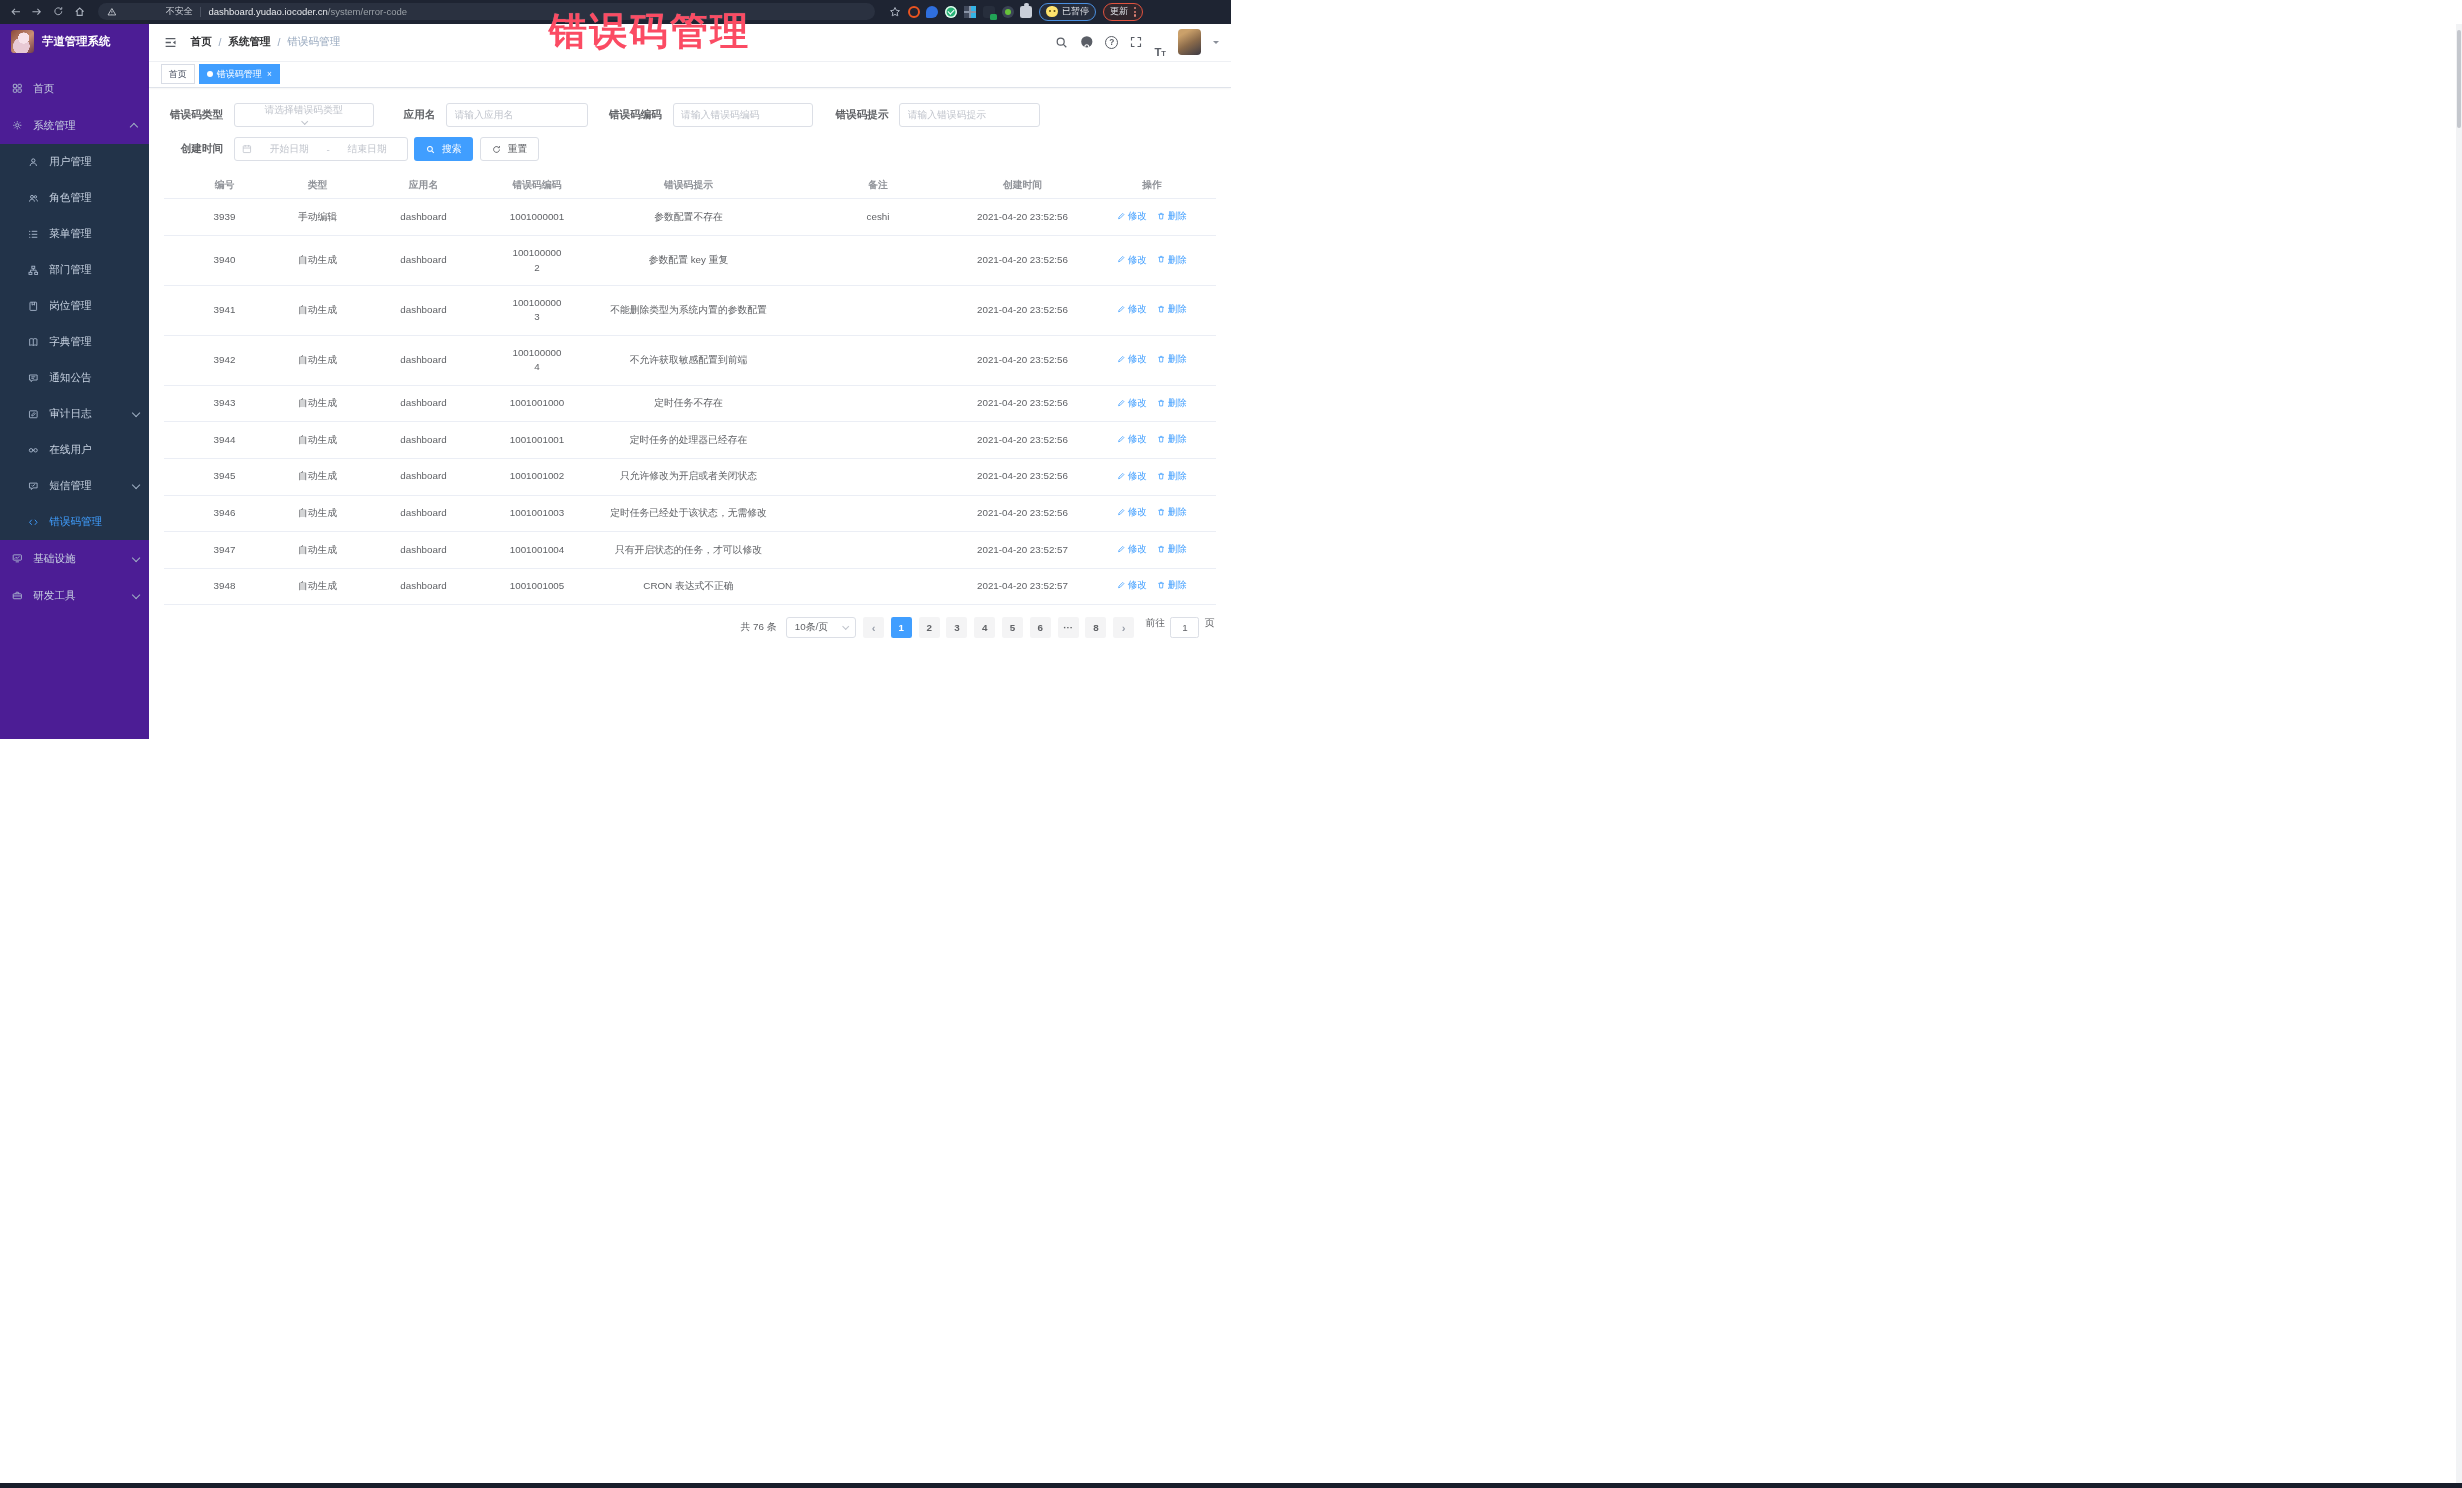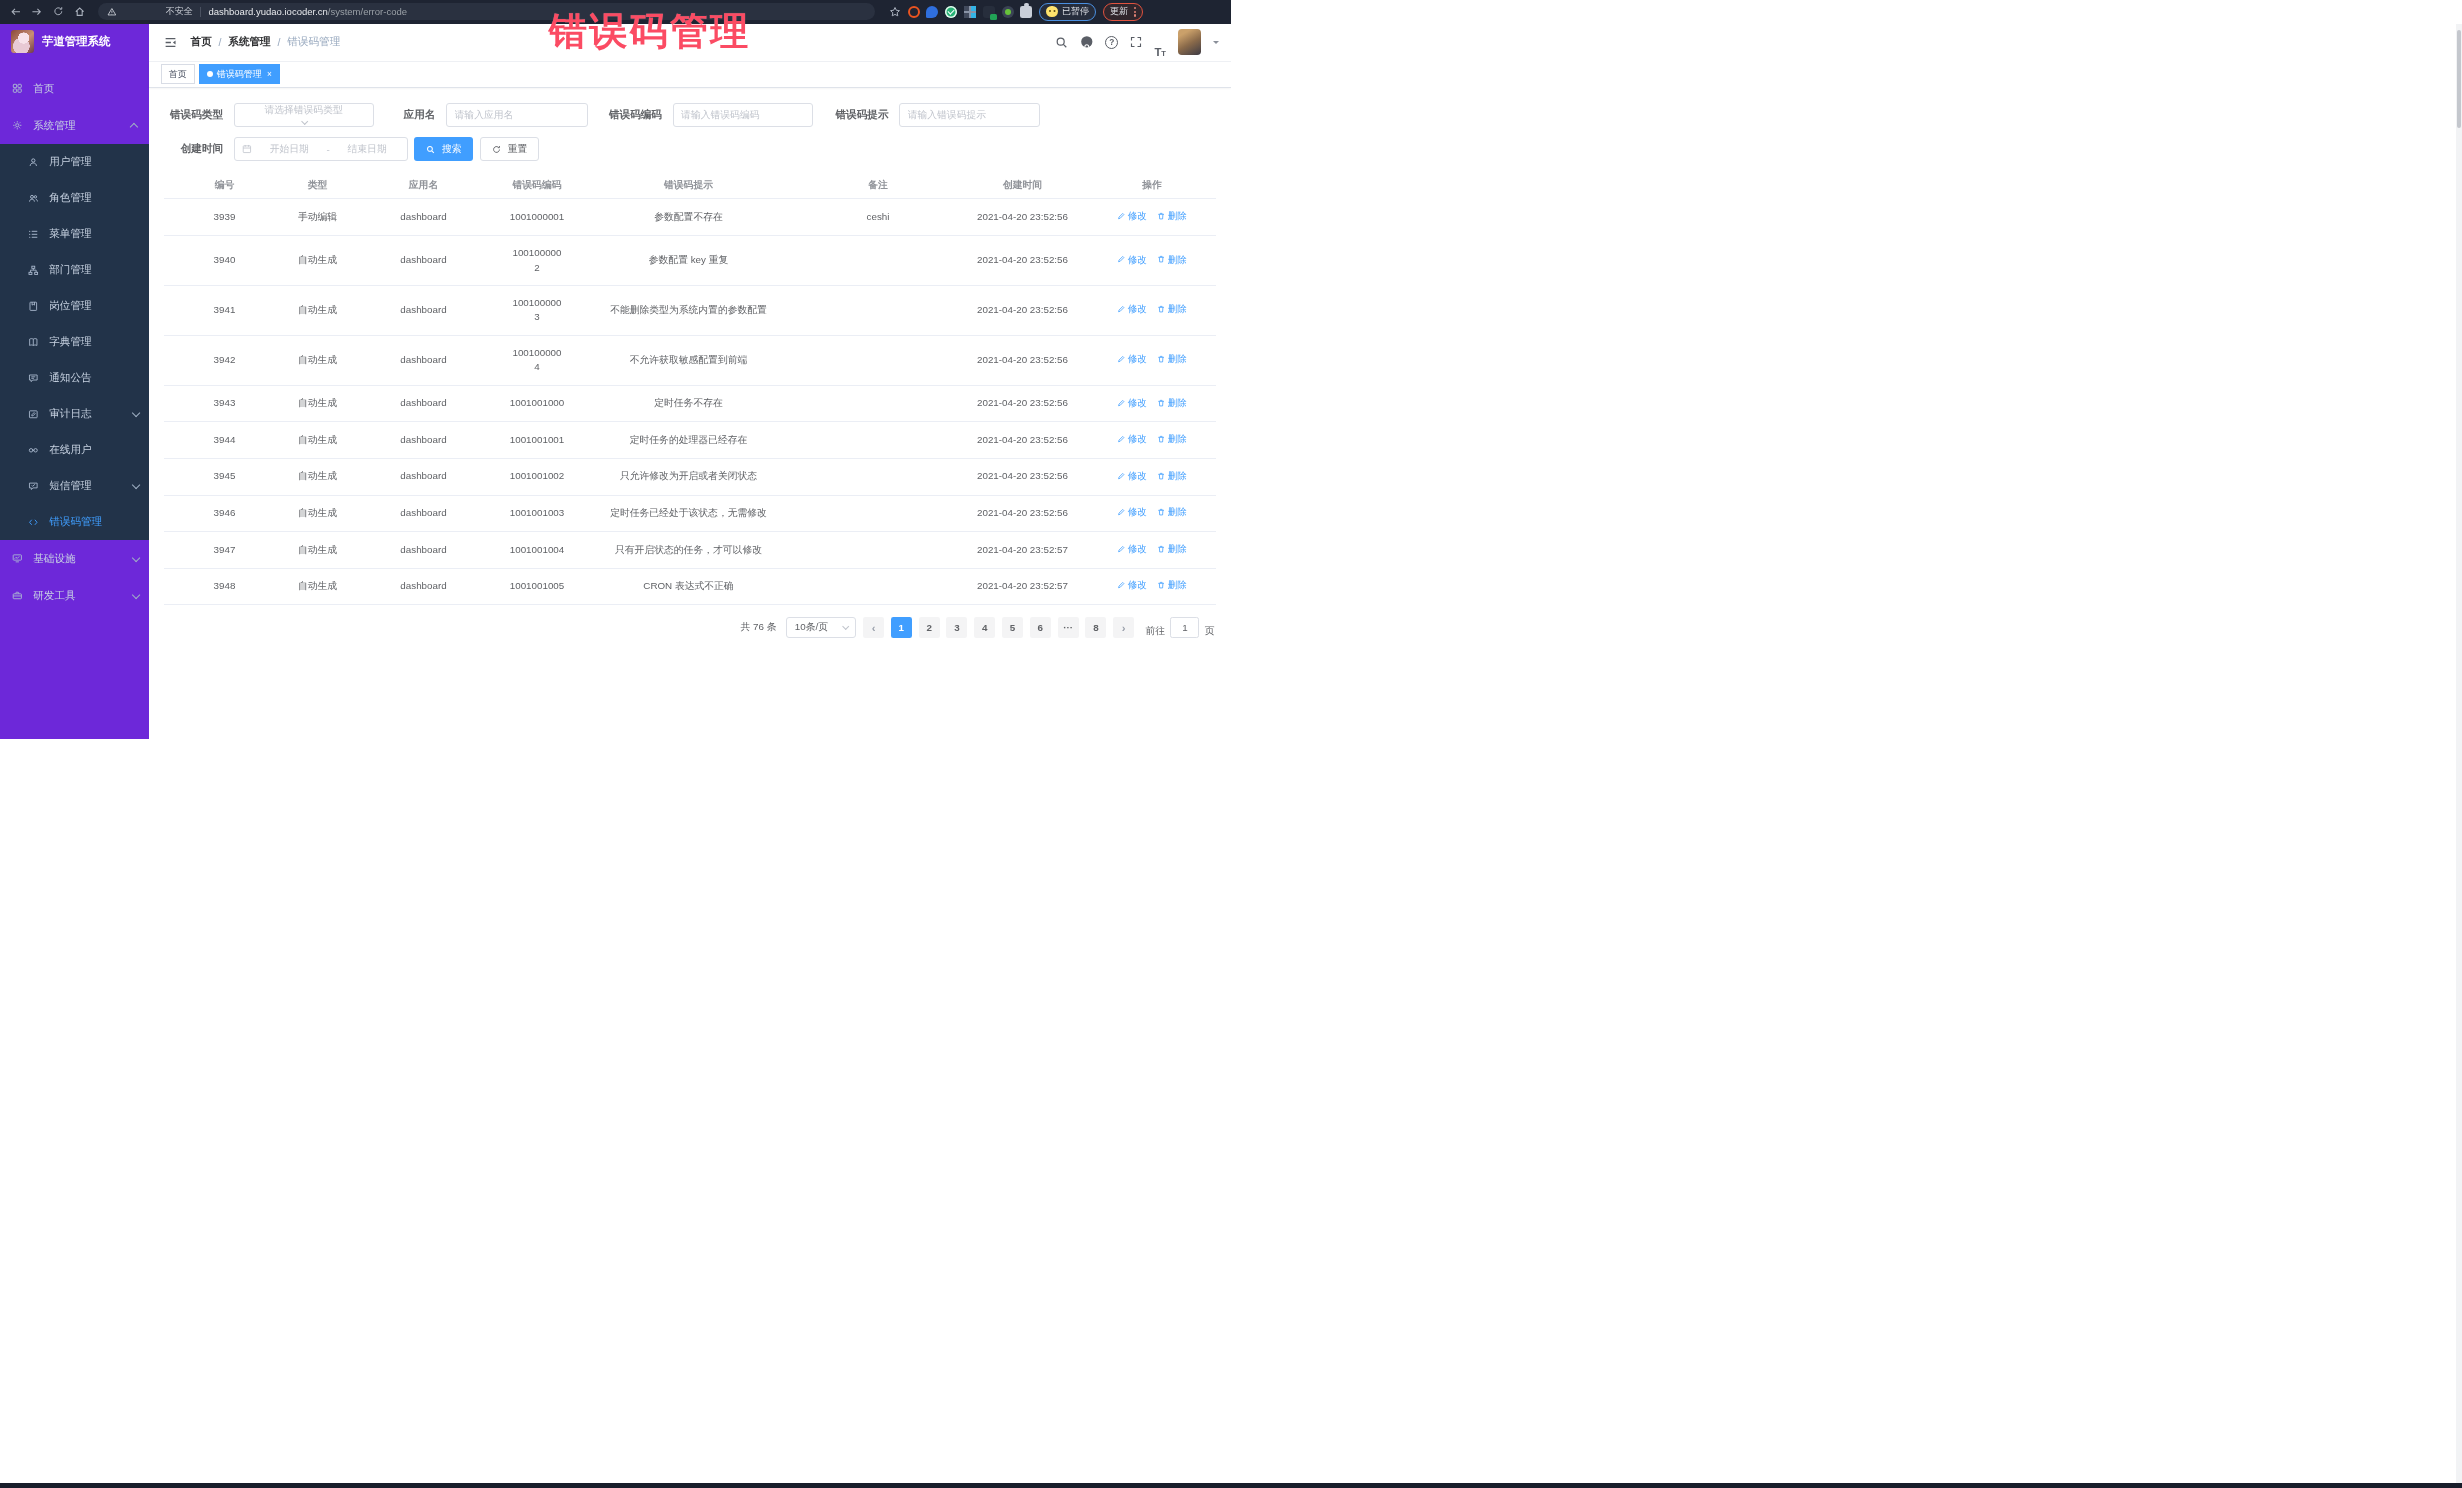--- a/index.html
+++ b/index.html
@@ -38,21 +38,21 @@
   .emoji-face::after { content:""; position:absolute; left:2.3px; top:3.8px; width:2.3px; height:2.3px; border-radius:50%; background:#5a4a12; box-shadow:4.5px 0 0 #5a4a12; }
   .chip.update { border:1.5px solid #e0523f; background:#31262c; gap:6px; }
   .kebab { display:flex; flex-direction:column; gap:1.5px; }
   .kebab i { width:2.3px; height:2.3px; border-radius:50%; background:#e08173; }
 
   
   .overlay-title { position:absolute; left:549px; top:6px; z-index:50; font-size:38px; font-weight:800; letter-spacing:2.3px; color:#fb4b63; text-shadow:0 0 0.8px rgba(255,255,255,.4); white-space:nowrap; pointer-events:none; }
 
   
   .app { display:flex; height:715px; position:relative; }
-  .sidebar { width:149px; background:#6d28d9; flex:0 0 auto; display:flex; flex-direction:column; overflow:hidden; }
+  .sidebar { width:149px; background:#4c1d95; flex:0 0 auto; display:flex; flex-direction:column; overflow:hidden; }
   .logo-row { height:36px; display:flex; align-items:center; padding-left:11.4px; gap:7.6px; }
   .logo-img { width:23px; height:23px; border-radius:3px; background:
       radial-gradient(circle at 55% 35%, #f7e3ea 28%, transparent 29%),
       radial-gradient(circle at 45% 70%, #e8c9d4 40%, transparent 41%),
       linear-gradient(135deg,#8a4a3a,#c98f74 55%,#6e3b49); }
   .logo-title { color:#fff; font-size:11.4px; font-weight:700; white-space:nowrap; }
   .menu { flex:1; padding-top:10.6px; }
   .m-item { height:37px; display:flex; align-items:center; padding:0 10.6px 0 12px; color:#c8d3e2; font-size:10.6px; gap:10.6px; cursor:pointer; }
   .m-item .micon { color:#aebdd2; flex:0 0 auto; }
   .m-item .mlabel { flex:1; white-space:nowrap; }
@@ -120,21 +120,21 @@
   .op-link { color:#409eff; font-size:9.5px; display:inline-flex; align-items:center; gap:2.3px; cursor:pointer; text-decoration:none; }
   .op-link + .op-link { margin-left:7.6px; }
 
   
   .pagination { display:flex; align-items:center; justify-content:flex-end; gap:6.8px; margin:12px 1.5px 0 0; font-size:9.8px; color:#606266; }
   .pg-total { margin-right:3px; }
   .pg-size { width:70px; height:21px; }
   .pg-btn { min-width:21px; height:21px; padding:0 3px; background:#f4f4f5; border-radius:2.3px; display:flex; align-items:center; justify-content:center; font-weight:600; color:#606266; cursor:pointer; }
   .pg-btn.active { background:#409eff; color:#fff; }
   .pg-arrow { font-size:11.4px; color:#9aa0ab; }
-  .pg-goto { display:flex; align-items:flex-end; gap:5.3px; margin-left:4.5px; }
+  .pg-goto { display:flex; align-items:flex-start; gap:5.3px; margin-left:4.5px; }
   .pg-input { width:29px; height:21px; border:0.8px solid #dcdfe6; border-radius:2.3px; text-align:center; font-size:9.8px; color:#606266; font-family:inherit; outline:none; }
 
   
   .scrollbar { position:absolute; right:0; top:23.5px; bottom:5.3px; width:6px; background:#f2f3f5; z-index:10; }
   .scroll-thumb { position:absolute; top:6px; left:0.8px; width:4.5px; height:98px; border-radius:2.3px; background:#c4c7cd; }
   .bottom-strip { position:absolute; left:0; bottom:0; width:100%; height:5.3px; background:#181d2a; z-index:11; }
 </style>
 </head>
 <body>
 

